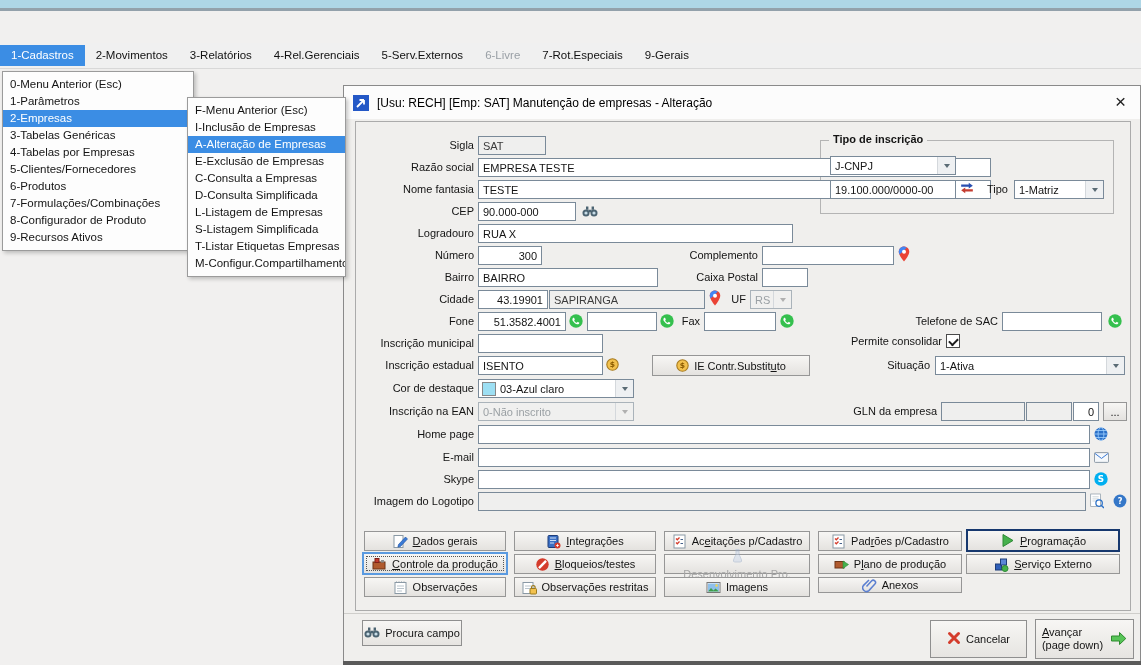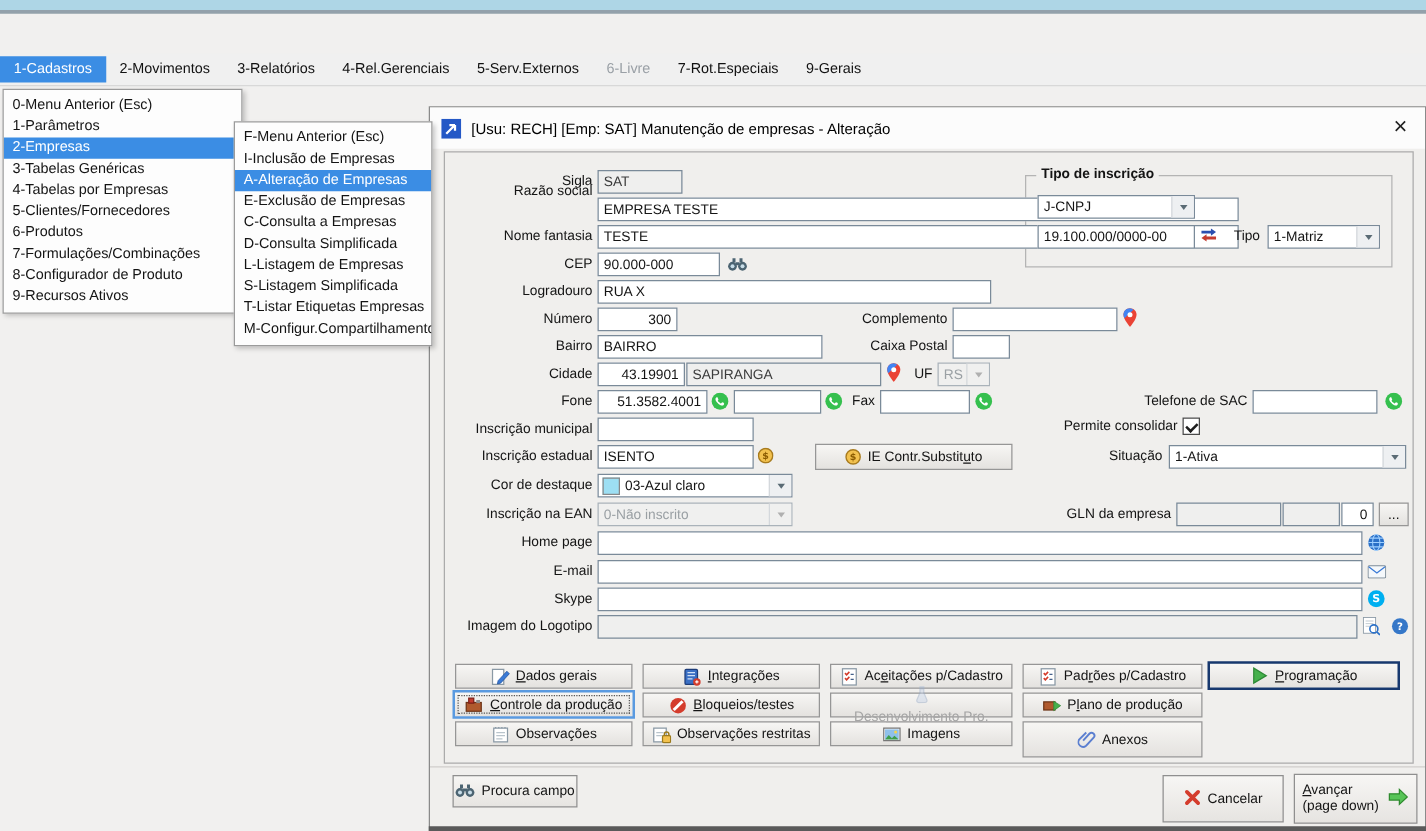--- a/index.html
+++ b/index.html
@@ -126,21 +126,21 @@
       </span>
       <span class="dtext">[Usu: RECH] [Emp: SAT] Manutenção de empresas - Alteração</span>
       <span class="dclose">×</span>
     </div>
   </div>
   <div class="panel"></div>
   <div class="hsep"></div>
   <div class="bottomedge"></div>
 
   <div class="lbl" style="left:356px;top:136px;width:118px;">Sigla</div>
-  <div class="lbl" style="left:356px;top:144px;width:118px;">Razão social</div>
+  <div class="lbl" style="left:356px;top:158px;width:118px;">Razão social</div>
   <div class="lbl" style="left:356px;top:180px;width:118px;">Nome fantasia</div>
   <div class="lbl" style="left:356px;top:202px;width:118px;">CEP</div>
   <div class="lbl" style="left:356px;top:224px;width:118px;">Logradouro</div>
   <div class="lbl" style="left:356px;top:246px;width:118px;">Número</div>
   <div class="lbl" style="left:640px;top:246px;width:118px;">Complemento</div>
   <div class="lbl" style="left:356px;top:268px;width:118px;">Bairro</div>
   <div class="lbl" style="left:640px;top:268px;width:118px;">Caixa Postal</div>
   <div class="lbl" style="left:356px;top:290px;width:118px;">Cidade</div>
   <div class="lbl" style="left:720px;top:290px;width:26px;">UF</div>
   <div class="lbl" style="left:356px;top:312px;width:118px;">Fone</div>
@@ -407,20 +407,30 @@
   </div>
   <div class="gbtn" style="left:818px;top:554px;width:144px;height:20px;">
     <span class="bic">
         <svg width="15" height="15" viewBox="0 0 15 15">
           <rect x="1" y="4.5" width="9" height="6.5" fill="#b05a2e" stroke="#6e3517"></rect>
           <path d="M9 4l5.5 3.5L9 11.5z" fill="#46b14c" stroke="#2e8a36" stroke-width=".6"></path>
         </svg>
       </span>
     <span class="t"><span>P</span><u>l</u><span>ano de produção</span></span>
   </div>
+  <div class="gbtn" style="left:966px;top:554px;width:154px;height:20px;">
+    <span class="bic">
+        <svg width="15" height="15" viewBox="0 0 15 15">
+          <rect x="1.5" y="7" width="6" height="6" fill="#2f5fb8" stroke="#1d3c78"></rect>
+          <rect x="6.5" y="2" width="6" height="6" fill="#5b86d8" stroke="#1d3c78"></rect>
+          <circle cx="11" cy="11.5" r="3" fill="#46b14c" stroke="#2e8a36"></circle>
+        </svg>
+      </span>
+    <span class="t"><span></span><u>S</u><span>erviço Externo</span></span>
+  </div>
   <div class="gbtn" style="left:364px;top:577px;width:142px;height:20px;">
     <span class="bic">
         <svg width="15" height="15" viewBox="0 0 15 15">
           <rect x="2" y="2.5" width="11" height="11" fill="#fff" stroke="#8a99a5"></rect>
           <path d="M4 6h7M4 8.5h7M4 11h5" stroke="#b9c4cc"></path>
           <path d="M3.5 2.5v-1M6 2.5v-1M8.5 2.5v-1M11 2.5v-1" stroke="#8a99a5"></path>
         </svg>
       </span>
     <span class="t"><span>Observações</span><u></u><span></span></span>
   </div>
@@ -439,21 +449,21 @@
     <span class="bic">
         <svg width="15" height="15" viewBox="0 0 15 15">
           <rect x="1" y="2.5" width="13" height="10" fill="#fff" stroke="#777"></rect>
           <rect x="2" y="3.5" width="11" height="8" fill="#8fc0ea"></rect>
           <path d="M2 11.5l3-3.5 2.5 2.5 2-2 3.5 3z" fill="#3e9e4a"></path>
           <circle cx="10.5" cy="5.5" r="1.2" fill="#f6d44c"></circle>
         </svg>
       </span>
     <span class="t"><span>Imagens</span><u></u><span></span></span>
   </div>
-  <div class="gbtn" style="left:818px;top:577px;width:144px;height:29px;">
+  <div class="gbtn" style="left:818px;top:577px;width:144px;height:16px;">
     <span class="bic">
         <svg width="15" height="15" viewBox="0 0 15 15">
           <path d="M4.5 8.5l5-5.5a2.3 2.3 0 013.4 3.1l-6 6.5a3.8 3.8 0 01-5.6-5L7 2" fill="none" stroke="#5b7fd0" stroke-width="1.5"></path>
         </svg>
       </span>
     <span class="t"><span>Anexos</span><u></u><span></span></span>
   </div>
 
   <div class="smallbtn" style="left:362px;top:620px;width:100px;height:26px;">
     <span class="bic">

